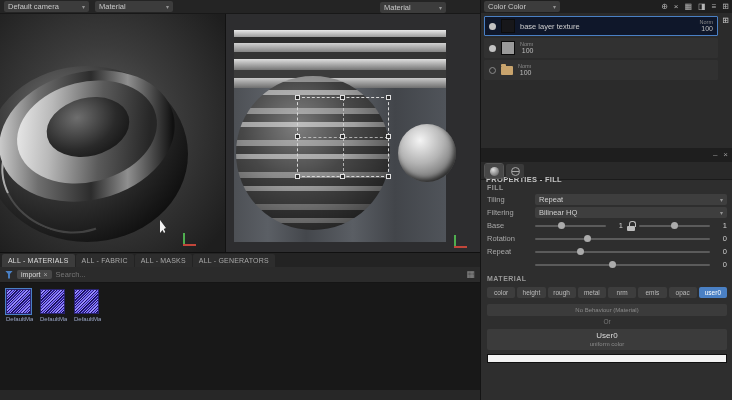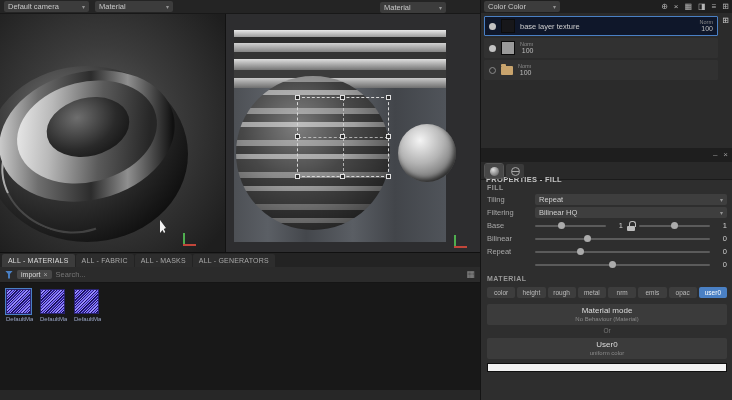--- a/index.html
+++ b/index.html
@@ -340,21 +340,21 @@
         <div class="pval">1</div>
         <div class="lock"></div>
         <div class="slider">
           <div class="track"></div>
           <div class="handleknob" style="left:45%"></div>
         </div>
         <div class="pval">1</div>
       </div>
 
       <div class="prow">
-        <div class="plabel">Bilinear</div>
+        <div class="plabel">Rotation</div>
         <div class="slider">
           <div class="track"></div>
           <div class="handleknob" style="left:28%"></div>
         </div>
         <div class="pval">0</div>
       </div>
 
       <div class="prow">
         <div class="plabel">Repeat</div>
         <div class="slider">
@@ -379,21 +379,20 @@
         <div class="chbtn">height</div>
         <div class="chbtn">rough</div>
         <div class="chbtn">metal</div>
         <div class="chbtn">nrm</div>
         <div class="chbtn">emis</div>
         <div class="chbtn">opac</div>
         <div class="chbtn active">user0</div>
       </div>
 
       <div class="bigbtn">
-        <div class="bt">Material mode</div>
         <div class="bs">No Behaviour (Material)</div>
       </div>
       <div class="ordiv">Or</div>
       <div class="bigbtn">
         <div class="bt">User0</div>
         <div class="bs">uniform color</div>
       </div>
       <div class="swatch"></div>
     </div>
   </div>

